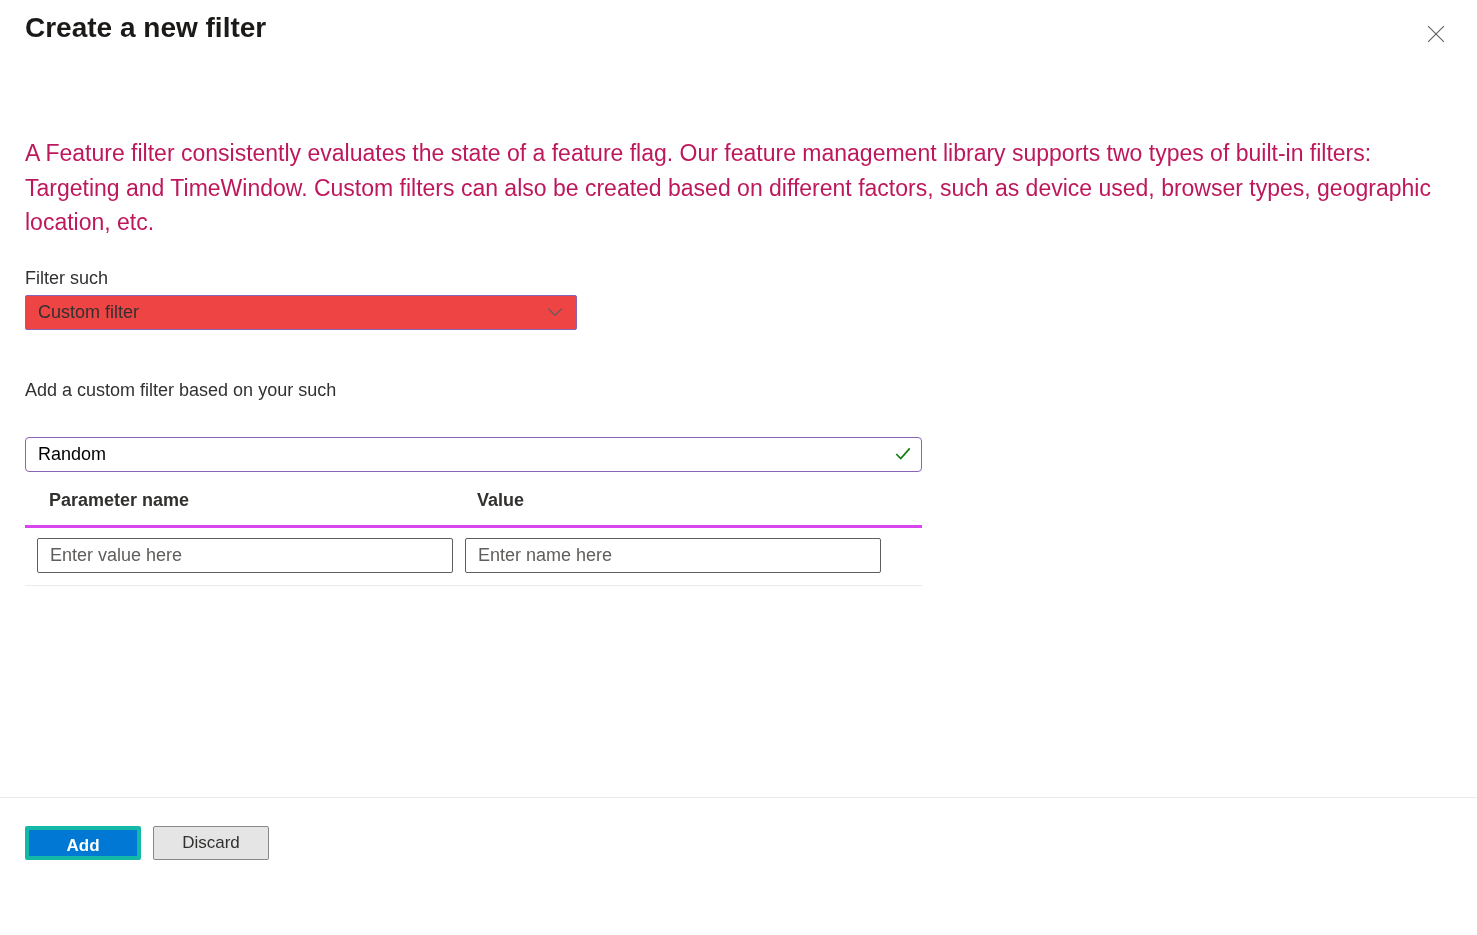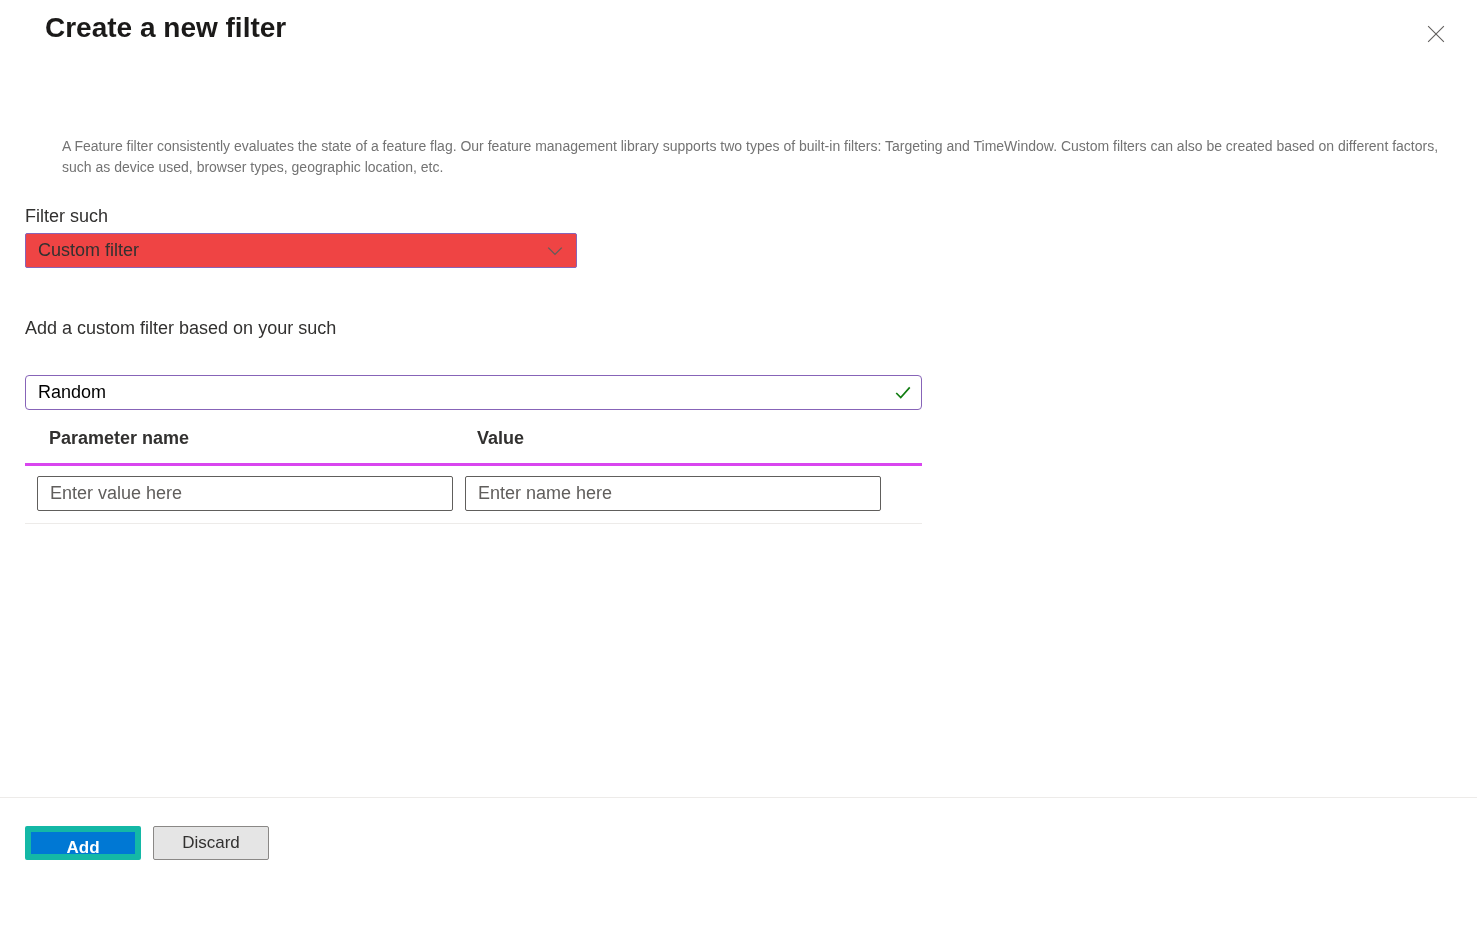--- a/index.html
+++ b/index.html
@@ -23,47 +23,45 @@
     .header {
       display: flex;
       justify-content: space-between;
       align-items: flex-start;
     }
     .title {
       font-size: 28px;
       font-weight: 600;
       color: #1b1a19;
       margin-bottom: 6px;
-      margin-left: 20px;
     }
     .close-btn {
       position: absolute;
       top: 18px;
       right: 25px;
       width: 32px;
       height: 32px;
       display: flex;
       align-items: center;
       justify-content: center;
       cursor: pointer;
       color: #605e5c;
       background: transparent;
       border: none;
     }
     .close-btn svg {
       width: 18px;
       height: 18px;
     }
     .description {
-      font-size: 14px;
-      color: #737373;
+      font-size: 23px;
+      color: #be185d;
       line-height: 1.5;
       margin-top: 86px;
       margin-bottom: 28px;
-      margin-left: 37px;
     }
     .field-label {
       font-size: 18px;
       color: #323130;
       margin-bottom: 6px;
       display: block;
     }
     .dropdown {
       width: 552px;
       border: 1px solid #8764b8;
@@ -173,21 +171,21 @@
       font-size: 17px;
       font-family: inherit;
       border-radius: 2px;
       cursor: pointer;
       min-width: 116px;
       height: 34px;
     }
     .btn-primary {
       background: #0078d4;
       color: #fff;
-      border: 6px solid #14b8a6;
+      border: 4px solid #14b8a6;
       font-weight: 600;
     }
     .btn-secondary {
       background: #e5e5e5;
       color: #323130;
       border: 1px solid #8a8886;
     }
   </style>
 </head>
 <body>

